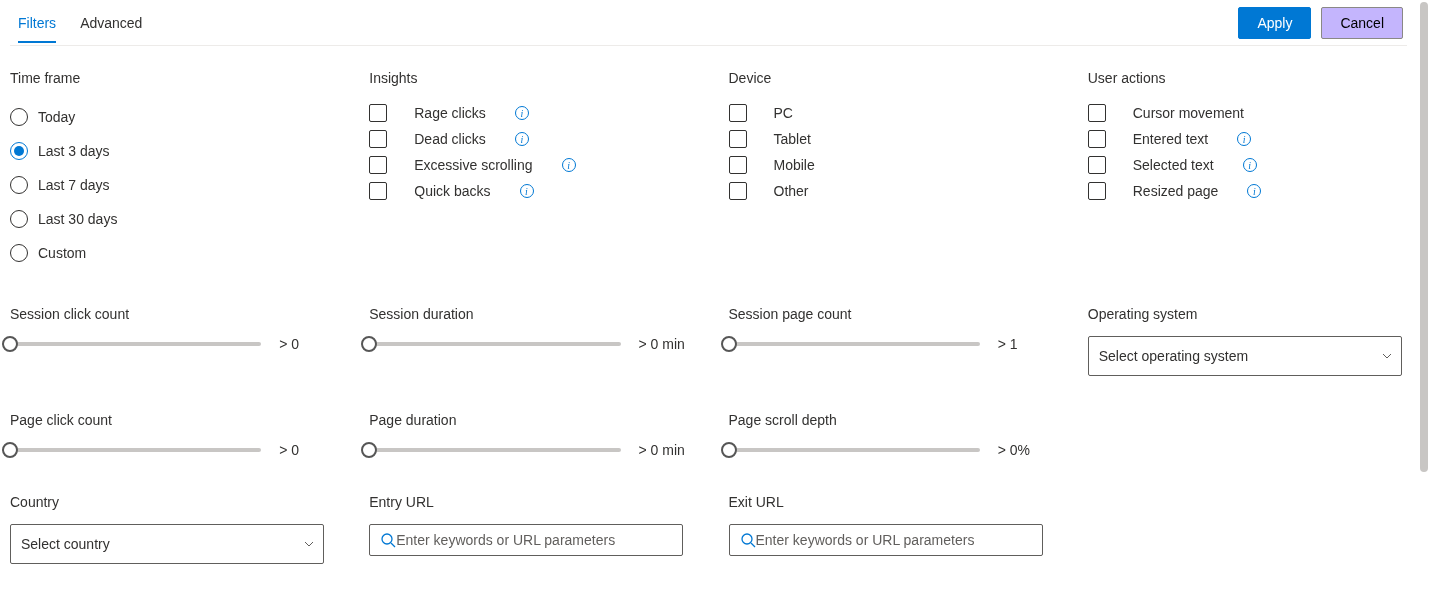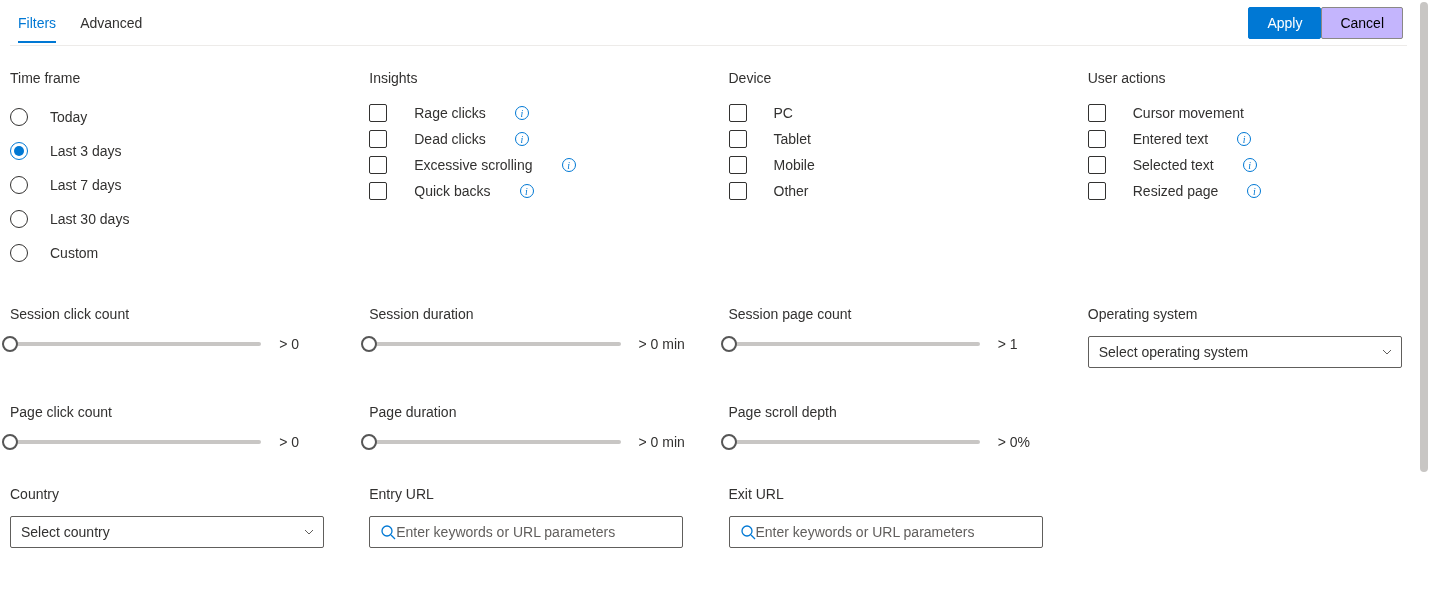--- a/index.html
+++ b/index.html
@@ -53,21 +53,21 @@
     font-size: 14px;
     color: #323130;
     border-bottom: 2px solid transparent;
   }
   .tab.active {
     color: #0078d4;
     border-bottom: 2px solid #0078d4;
   }
   .actions {
     display: flex;
-    gap: 0;
+    gap: 10px;
     padding-right: 4px;
   }
   .btn {
     height: 32px;
     padding: 0 18px;
     font-size: 14px;
     border: 1px solid #8a8886;
     background: #c4b5fd;
     cursor: pointer;
     border-radius: 2px;
@@ -89,21 +89,21 @@
     font-size: 14px;
     font-weight: 400;
     color: #323130;
     margin-bottom: 14px;
   }
 
   
   .radio-row {
     display: flex;
     align-items: center;
-    gap: 22px;
+    gap: 10px;
     height: 34px;
     cursor: pointer;
   }
   .radio-outer {
     width: 18px; height: 18px;
     border: 1px solid #323130;
     border-radius: 50%;
     display: flex; align-items: center; justify-content: center;
     flex-shrink: 0;
   }
@@ -169,21 +169,21 @@
     font-size: 14px;
     white-space: nowrap;
     min-width: 50px;
   }
 
   
   .select {
     display: flex;
     align-items: center;
     justify-content: space-between;
-    height: 32px;
+    height: 40px;
     border: 1px solid #605e5c;
     border-radius: 2px;
     padding: 0 8px 0 10px;
     cursor: pointer;
     margin-top: 6px;
     width: 100%;
     max-width: 314px;
   }
   .select.wide { max-width: 314px; }
   .select-placeholder { color: #323130; }

